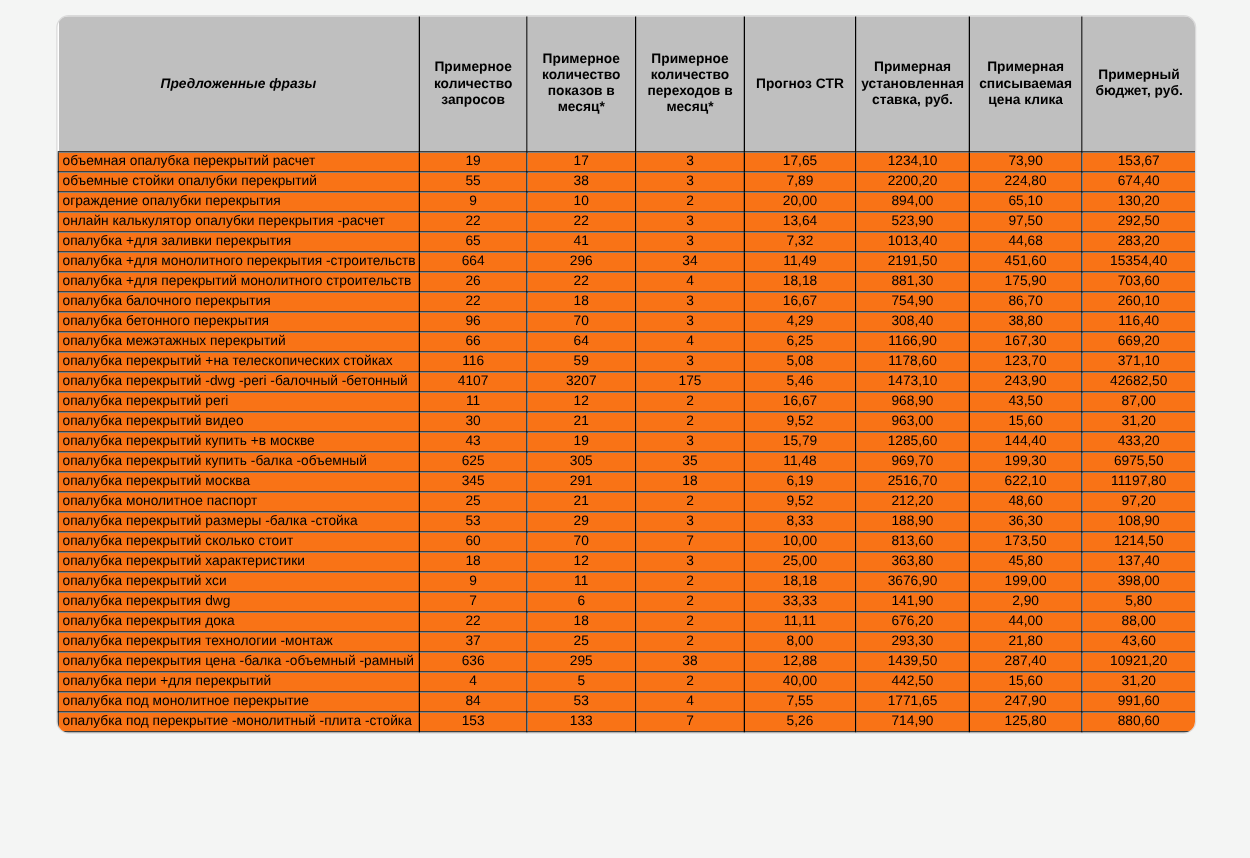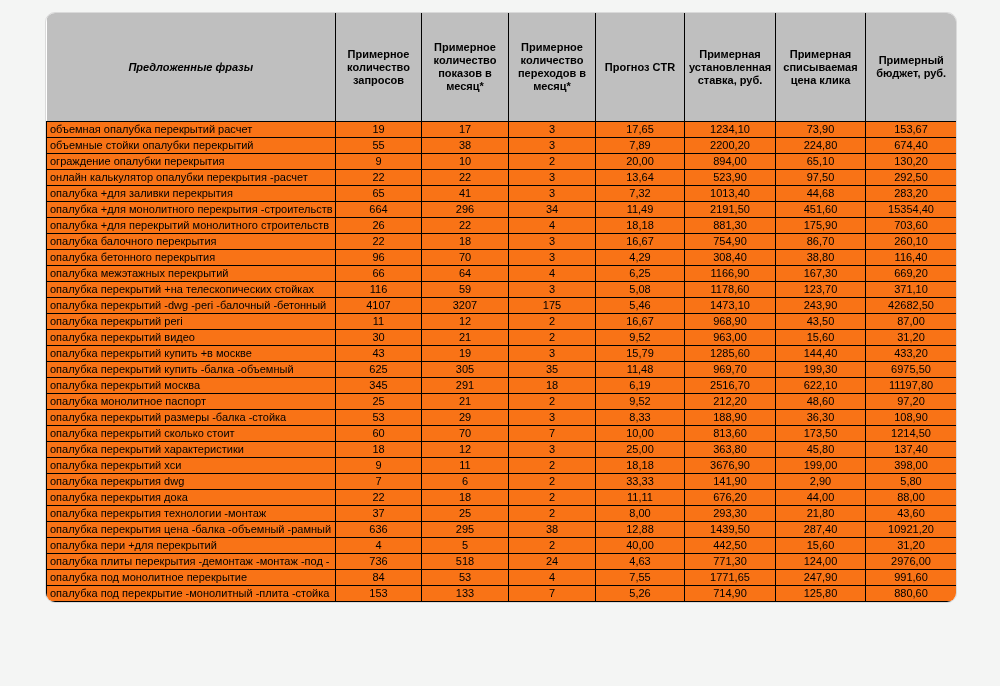--- a/index.html
+++ b/index.html
@@ -352,30 +352,20 @@
             <td class="phrase">опалубка пери +для перекрытий</td>
             <td class="num">4</td>
             <td class="num">5</td>
             <td class="num">2</td>
             <td class="num">40,00</td>
             <td class="num">442,50</td>
             <td class="num">15,60</td>
             <td class="num">31,20</td>
           </tr>
           <tr>
-            <td class="phrase">опалубка плиты перекрытия -демонтаж -монтаж -под -</td>
-            <td class="num">736</td>
-            <td class="num">518</td>
-            <td class="num">24</td>
-            <td class="num">4,63</td>
-            <td class="num">771,30</td>
-            <td class="num">124,00</td>
-            <td class="num">2976,00</td>
-          </tr>
-          <tr>
             <td class="phrase">опалубка под монолитное перекрытие</td>
             <td class="num">84</td>
             <td class="num">53</td>
             <td class="num">4</td>
             <td class="num">7,55</td>
             <td class="num">1771,65</td>
             <td class="num">247,90</td>
             <td class="num">991,60</td>
           </tr>
           <tr>

